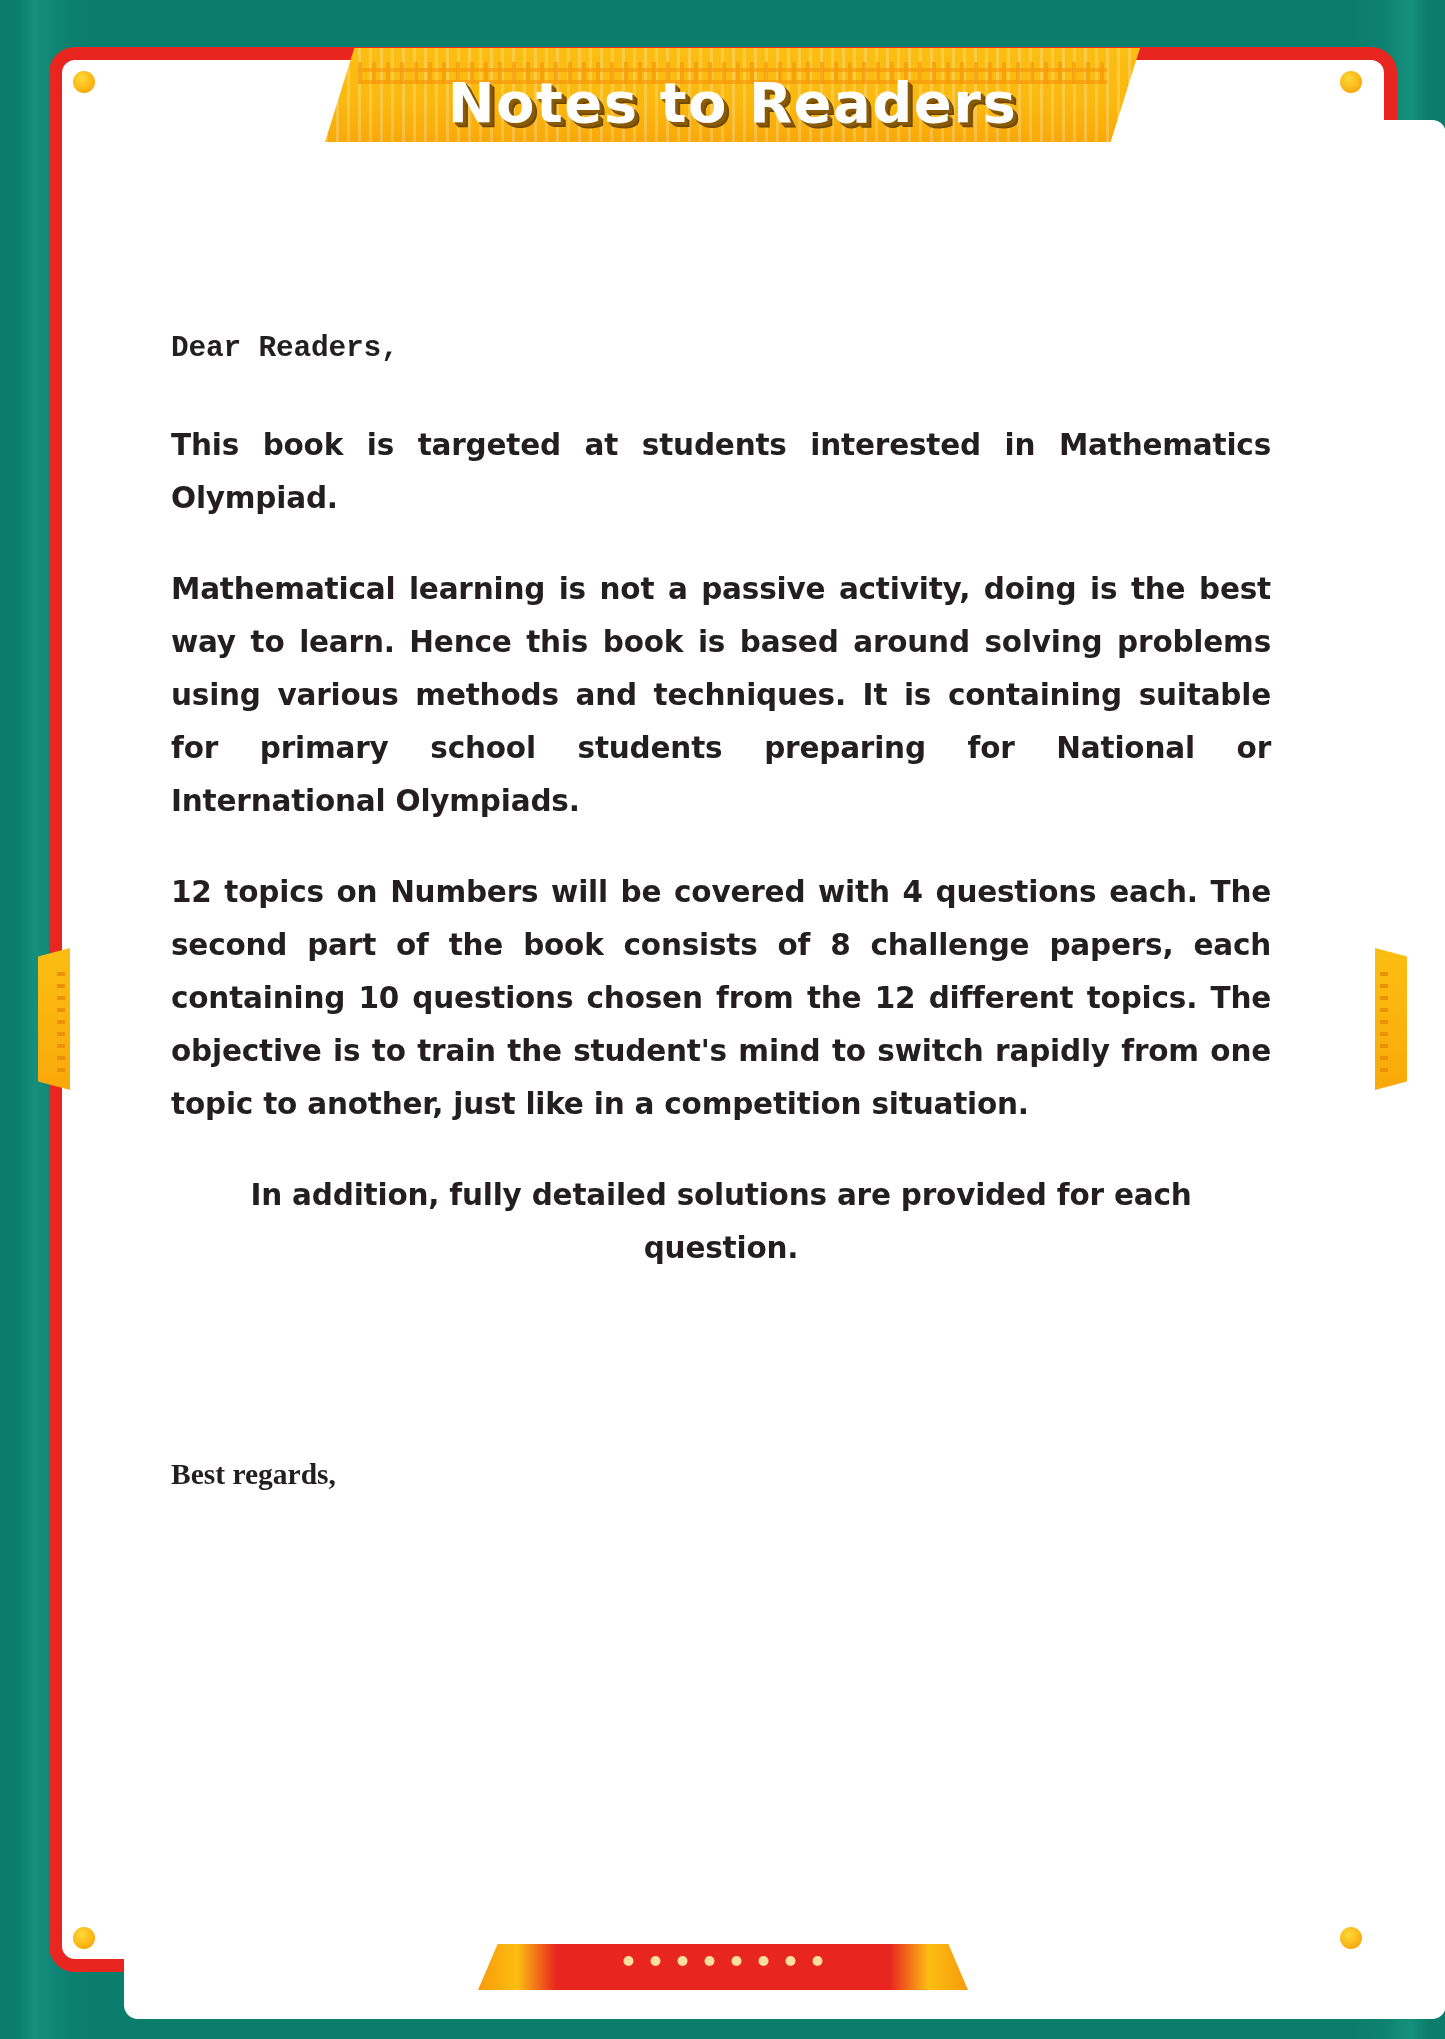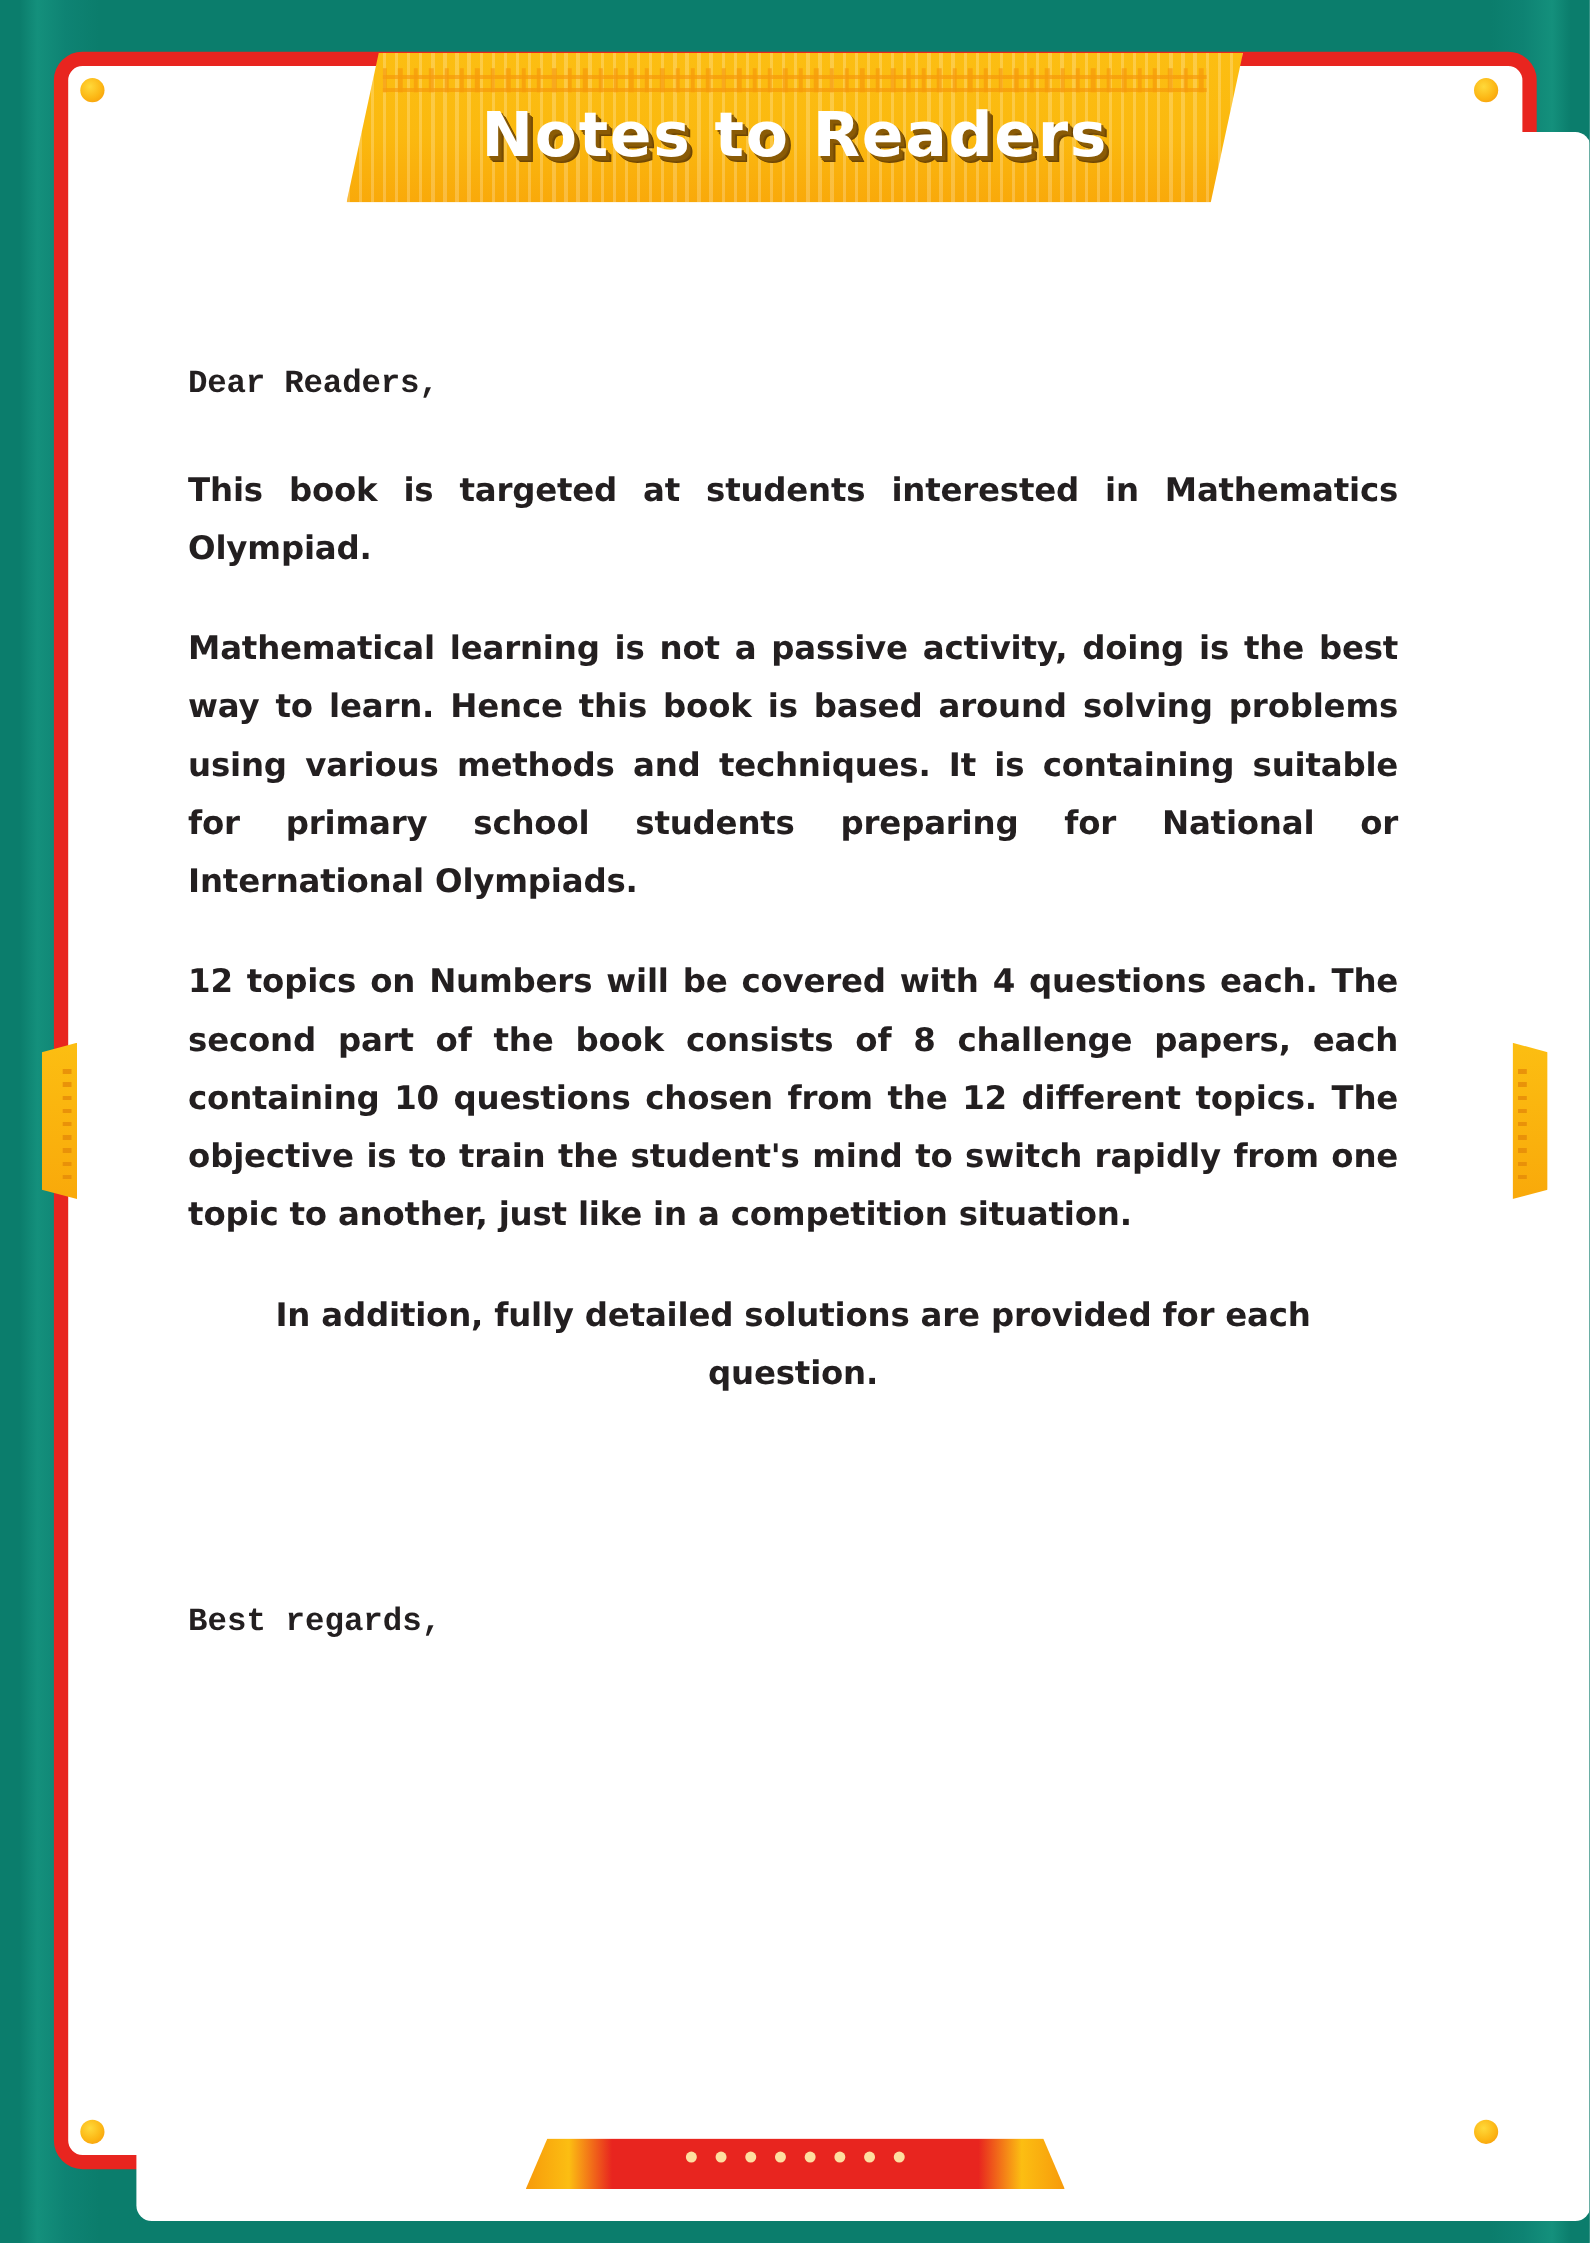--- a/index.html
+++ b/index.html
@@ -68,24 +68,24 @@
     z-index: 7;
   }
   .corner-dot.tl { left: 73px;   top: 71px; }
   .corner-dot.tr { left: 1340px; top: 71px; }
   .corner-dot.bl { left: 73px;   top: 1927px; }
   .corner-dot.br { left: 1340px; top: 1927px; }
 
   
   .banner-wrap {
     position: absolute;
-    left: 315px;
+    left: 325px;
     top: 48px;
     width: 815px;
-    height: 136px;
+    height: 94px;
     z-index: 6;
   }
   .banner {
     position: absolute;
     inset: 0;
     background:
       repeating-linear-gradient(90deg,
         rgba(255,255,255,0.22) 0px, rgba(255,255,255,0.22) 3px,
         rgba(255,255,255,0) 3px, rgba(255,255,255,0) 11px),
       linear-gradient(180deg, #fcbe12 0%, #fbb90f 55%, #f9a90a 100%);
@@ -207,21 +207,21 @@
   }
   .letter p.salutation { margin-bottom: 44px; text-align: left; font-family: Liberation Mono, monospace; }
   .letter p.tight      { text-align: center; }
   .letter p.last-para  { margin-bottom: 0; }
 
   .signoff {
     position: absolute;
     left: 171px;
     top: 1448px;
     z-index: 5;
-    font-family: Liberation Mono, monospace;
+    font-family: Liberation Serif, serif;
     font-weight: bold;
     font-size: 29.5px;
     line-height: 53px;
     color: #231f20;
   }
   .signoff div { white-space: nowrap; }
 </style>
 </head>
 <body>
 

